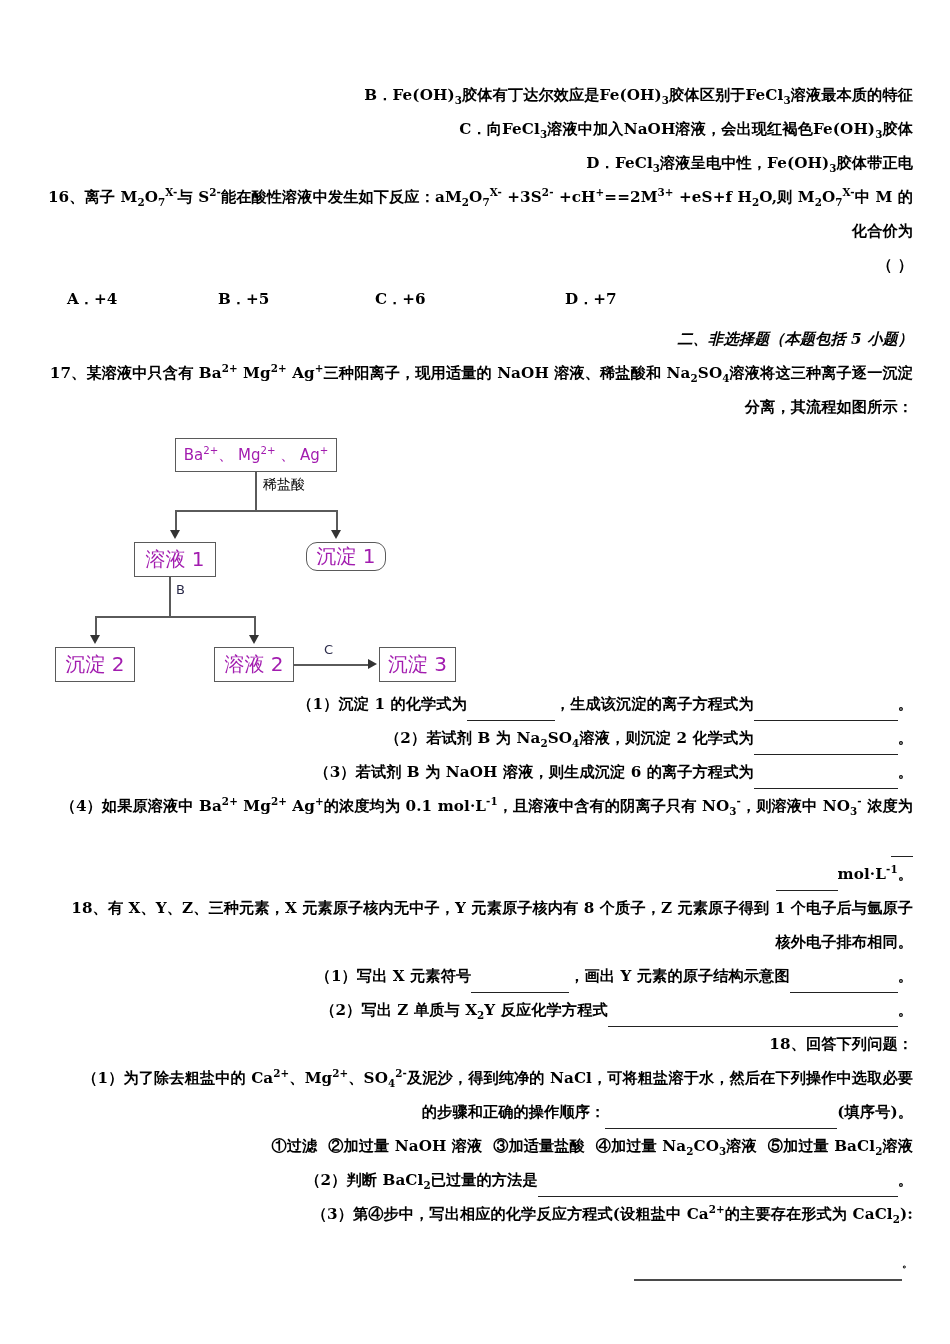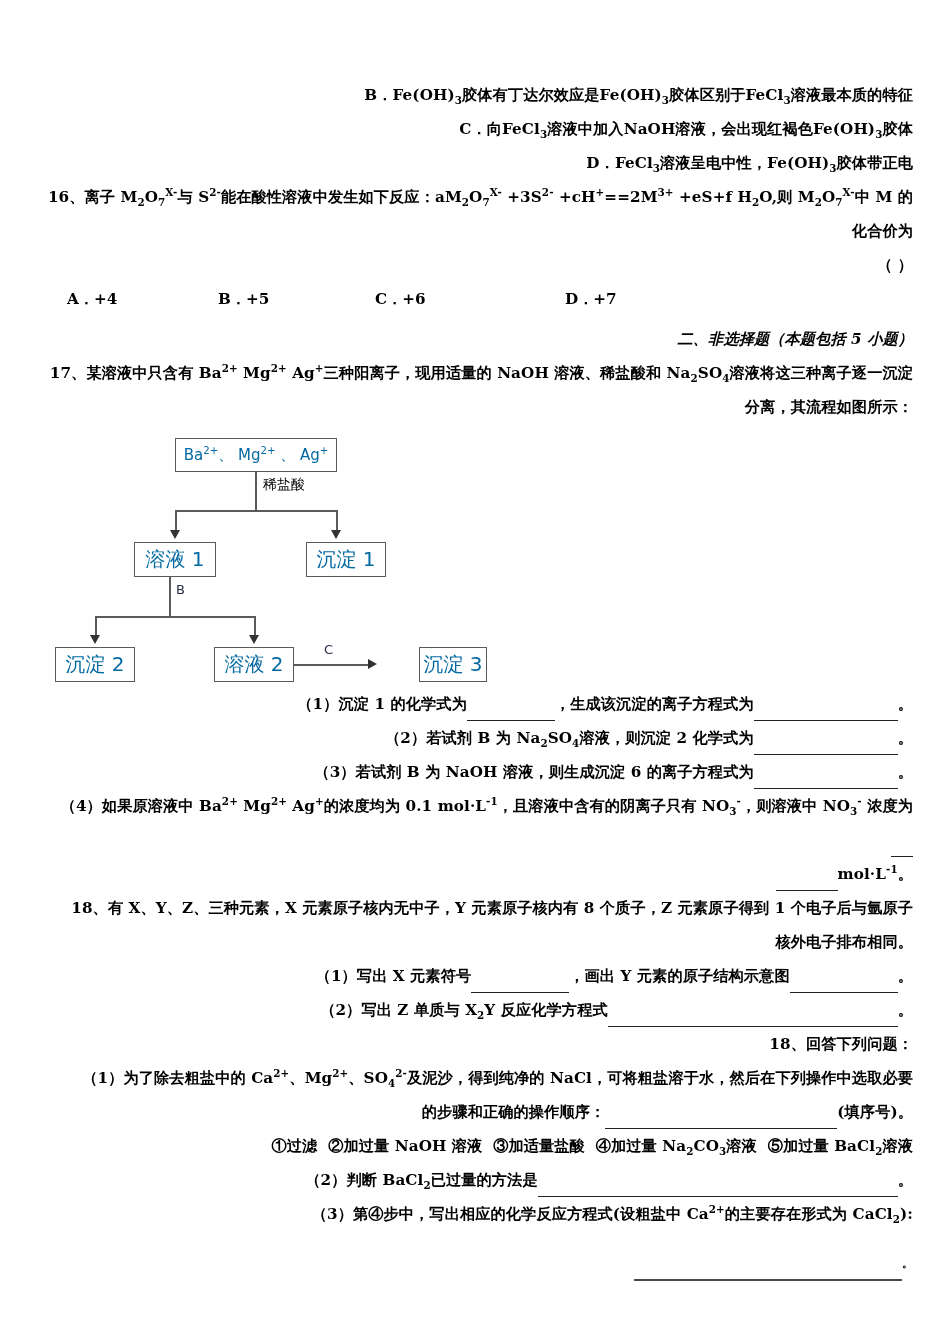--- a/index.html
+++ b/index.html
@@ -94,21 +94,21 @@
   .fbox {
     position: absolute;
     border: 1.6px solid #5a5a5a;
     background: #ffffff;
     box-sizing: border-box;
     display: flex;
     align-items: center;
     justify-content: center;
     font-family: "DejaVu Sans", "Liberation Sans", sans-serif;
     font-size: 15px;
-    color: #0369a1;
+    color: #a21caf;
     white-space: nowrap;
   }
   .fbox.big { font-size: 20px; }
   .fline {
     position: absolute;
     background: #5a5a5a;
   }
   .fline.h { height: 1.6px; }
   .fline.v { width: 1.6px; }
   .arrowhead {
@@ -200,21 +200,21 @@
       <div class="fline v" style="left:130px; top:80px; height:22px;"></div>
       <div class="arrowhead" style="left:125px; top:100px;"></div>
 
       <div class="fline v" style="left:291px; top:80px; height:22px;"></div>
       <div class="arrowhead" style="left:286px; top:100px;"></div>
 
       <div class="fbox big" style="left:89px; top:112px; width:82px; height:35px;">
         <span>溶液 1</span>
       </div>
 
-      <div class="fbox big" style="left:261px; top:112px; width:80px; height:35px;">
+      <div class="fbox big" style="left:261px; top:112px; width:80px; height:29px;border-radius:11px;">
         <span>沉淀 1</span>
       </div>
 
       <div class="fline v" style="left:124px; top:147px; height:40px;"></div>
       <div class="flabel small" style="left:131px; top:152px;">B</div>
 
       <div class="fline h" style="left:50px; top:186px; width:160px;"></div>
       <div class="fline v" style="left:50px; top:186px; height:21px;"></div>
       <div class="arrowhead" style="left:45px; top:205px;"></div>
       <div class="fline v" style="left:209px; top:186px; height:21px;"></div>
@@ -225,21 +225,21 @@
       </div>
 
       <div class="fbox big" style="left:169px; top:217px; width:80px; height:35px;">
         <span>溶液 2</span>
       </div>
 
       <div class="fline h" style="left:249px; top:234px; width:76px;"></div>
       <div class="arrowhead right" style="left:323px; top:229px;"></div>
       <div class="flabel small" style="left:279px; top:212px;">C</div>
 
-      <div class="fbox big" style="left:334px; top:217px; width:68px; height:35px;margin-left:40px;">
+      <div class="fbox big" style="left:334px; top:217px; width:77px; height:35px;">
         <span>沉淀 3</span>
       </div>
     </div>
 
     <div class="line indent1">
       <span>（1）</span><span>沉淀 1 的化学式为</span><span class="ul ul-85"></span><span>，生成该沉淀的离子方程式为</span><span class="ul ul-140"></span><span>。</span>
     </div>
 
     <div class="line indent1">
       <span>（2）</span><span>若试剂 B 为 Na</span><sub>2</sub><span>SO</span><sub>4</sub><span>溶液，则沉淀 2 化学式为</span><span class="ul ul-140"></span><span>。</span>

